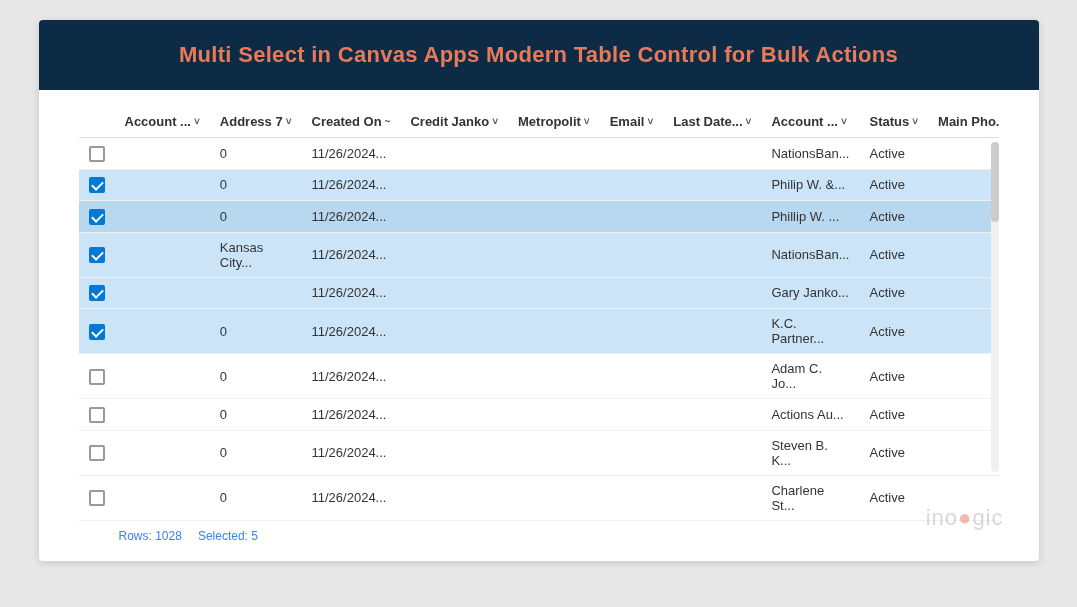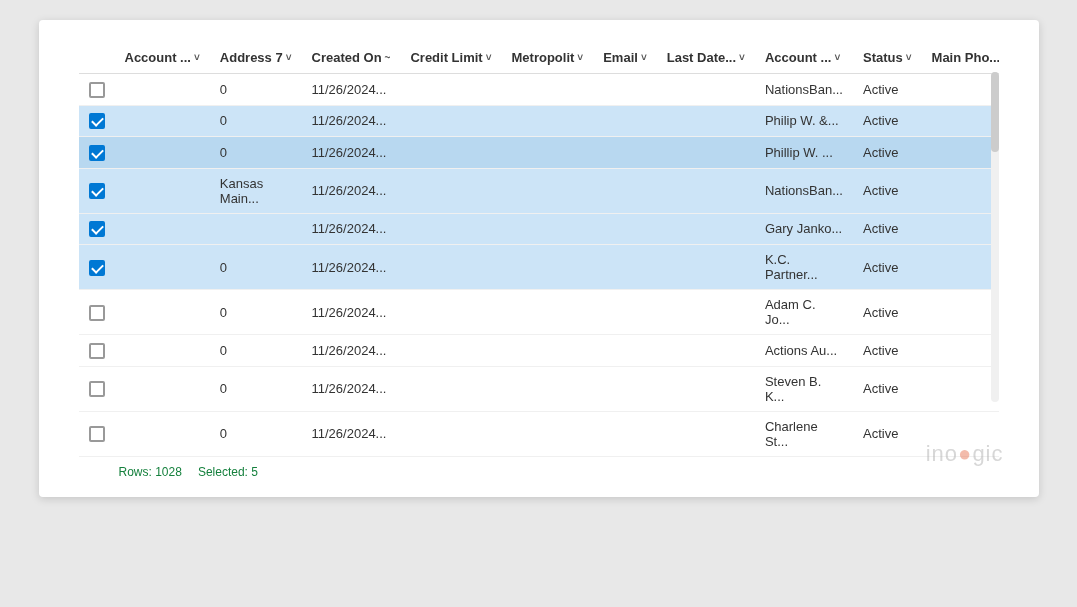--- a/index.html
+++ b/index.html
@@ -26,21 +26,21 @@
       padding: 22px 20px;
       text-align: center;
     }
     .header-banner h1 {
       color: #e87a5a;
       font-size: 22px;
       font-weight: 600;
       letter-spacing: 0.3px;
     }
     .table-section {
-      padding: 22px 40px 10px 40px;
+      padding: 16px 40px 10px 40px;
       position: relative;
     }
     .table-wrapper {
       overflow: hidden;
       position: relative;
     }
     table {
       width: 100%;
       border-collapse: collapse;
       font-size: 13px;
@@ -129,21 +129,21 @@
       width: 8px;
       height: 80px;
       background: #ccc;
       border-radius: 4px;
       position: absolute;
       top: 0;
     }
     .footer-bar {
       padding: 8px 40px;
       font-size: 12px;
-      color: #15803d;
+      color: #3b82f6;
       display: flex;
       gap: 16px;
     }
     .branding {
       position: absolute;
       bottom: 30px;
       right: 35px;
       font-size: 22px;
       color: #b0b0b0;
       font-weight: 300;
@@ -152,20 +152,23 @@
     }
     .branding .dot {
       color: #e87a5a;
     }
   </style>
 </head>
 <body>
 
 <div class="outer-container">
 
+  <div class="header-banner">
+    <h1>Multi Select in Canvas Apps Modern Table Control for Bulk Actions</h1>
+  </div>
 
   <div class="table-section">
     <div class="table-wrapper">
       <table>
         <thead>
           <tr>
             <th class="checkbox-col"></th>
             <th>
               <div class="col-header">
                 <span>Account ...</span>
@@ -179,21 +182,21 @@
               </div>
             </th>
             <th>
               <div class="col-header">
                 <span>Created On</span>
                 <span class="sort-arrow">~</span>
               </div>
             </th>
             <th>
               <div class="col-header">
-                <span>Credit Limit</span>
+                <span>Credit Janko</span>
                 <span class="sort-arrow">˅</span>
               </div>
             </th>
             <th>
               <div class="col-header">
                 <span>Metropolit</span>
                 <span class="sort-arrow">˅</span>
               </div>
             </th>
             <th>
@@ -264,21 +267,21 @@
               <td></td>
               <td></td>
               <td></td>
               <td>Phillip W. ...</td>
               <td>Active</td>
               <td></td>
             </tr>
             <tr class="selected">
               <td class="checkbox-cell"><span class="custom-checkbox checked"></span></td>
               <td></td>
-              <td>Kansas Main...</td>
+              <td>Kansas City...</td>
               <td>11/26/2024...</td>
               <td></td>
               <td></td>
               <td></td>
               <td></td>
               <td>NationsBan...</td>
               <td>Active</td>
               <td></td>
             </tr>
             <tr class="selected">

